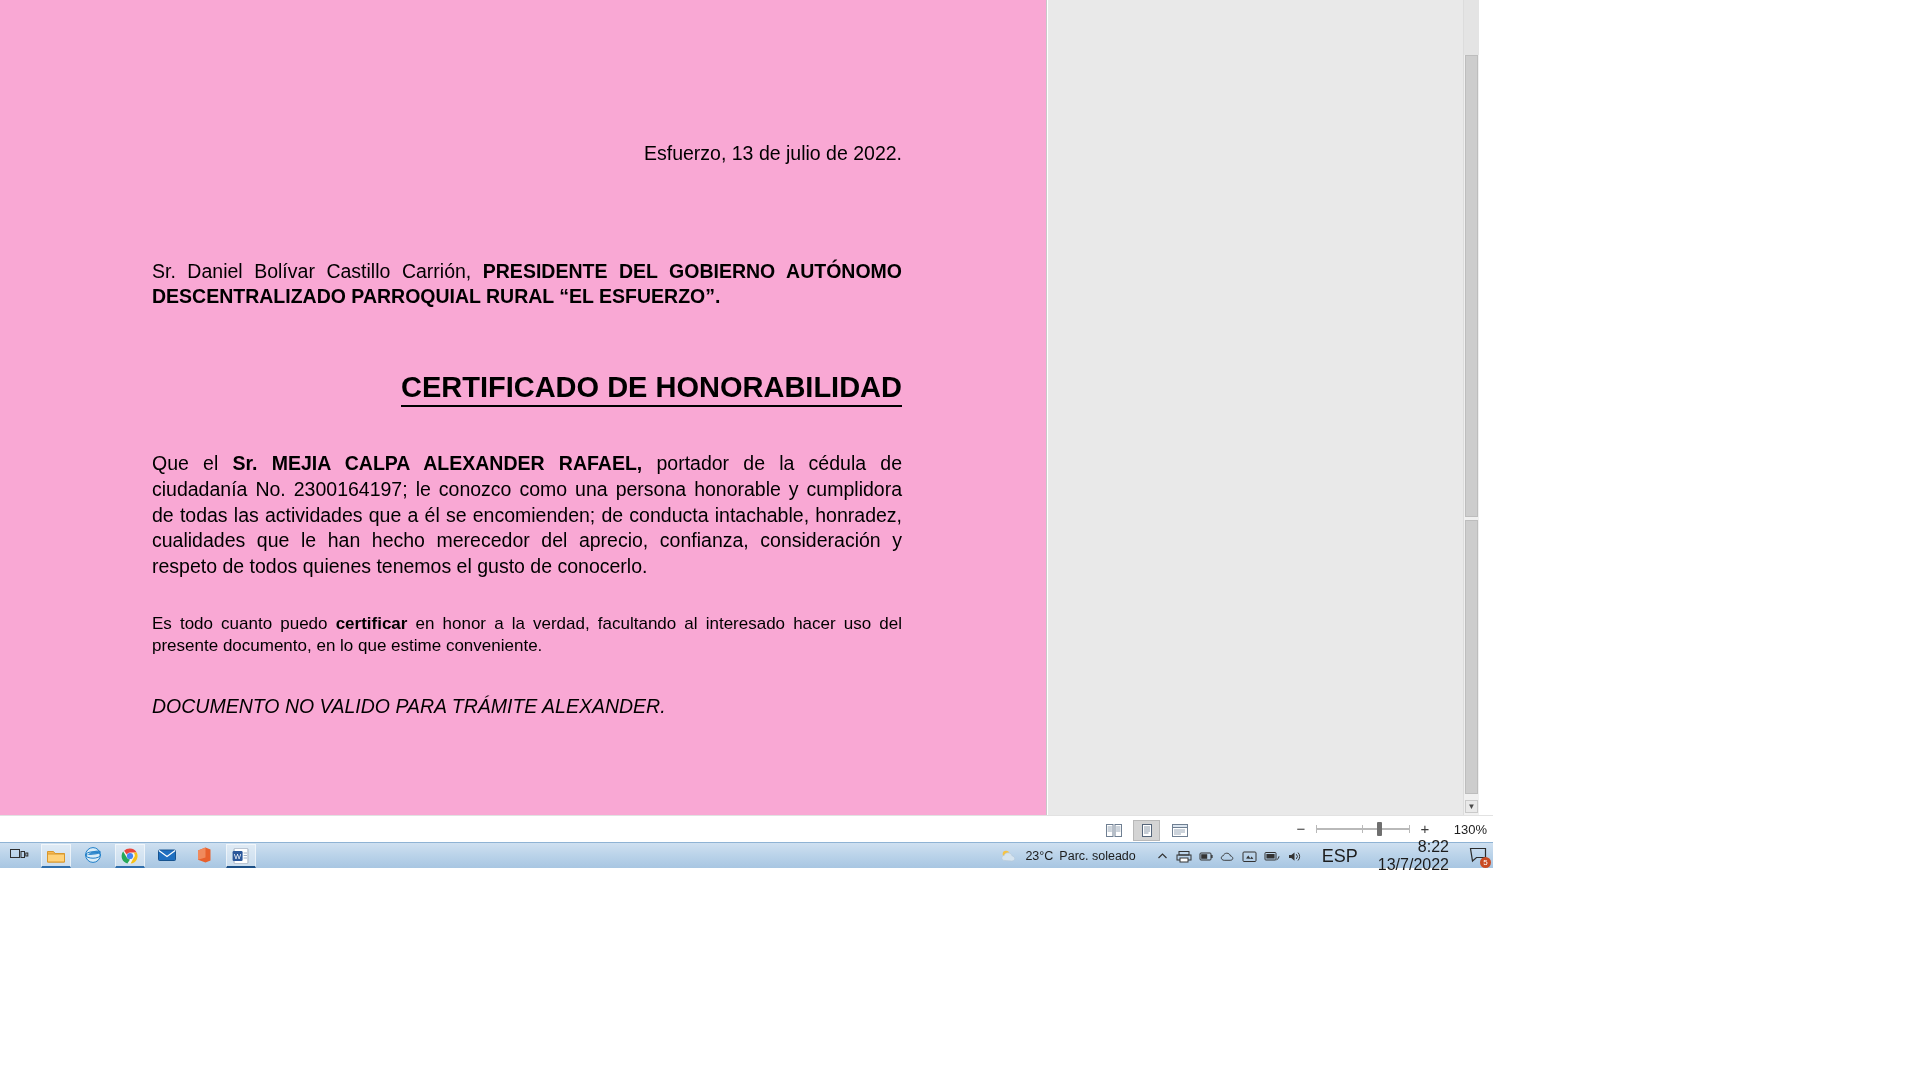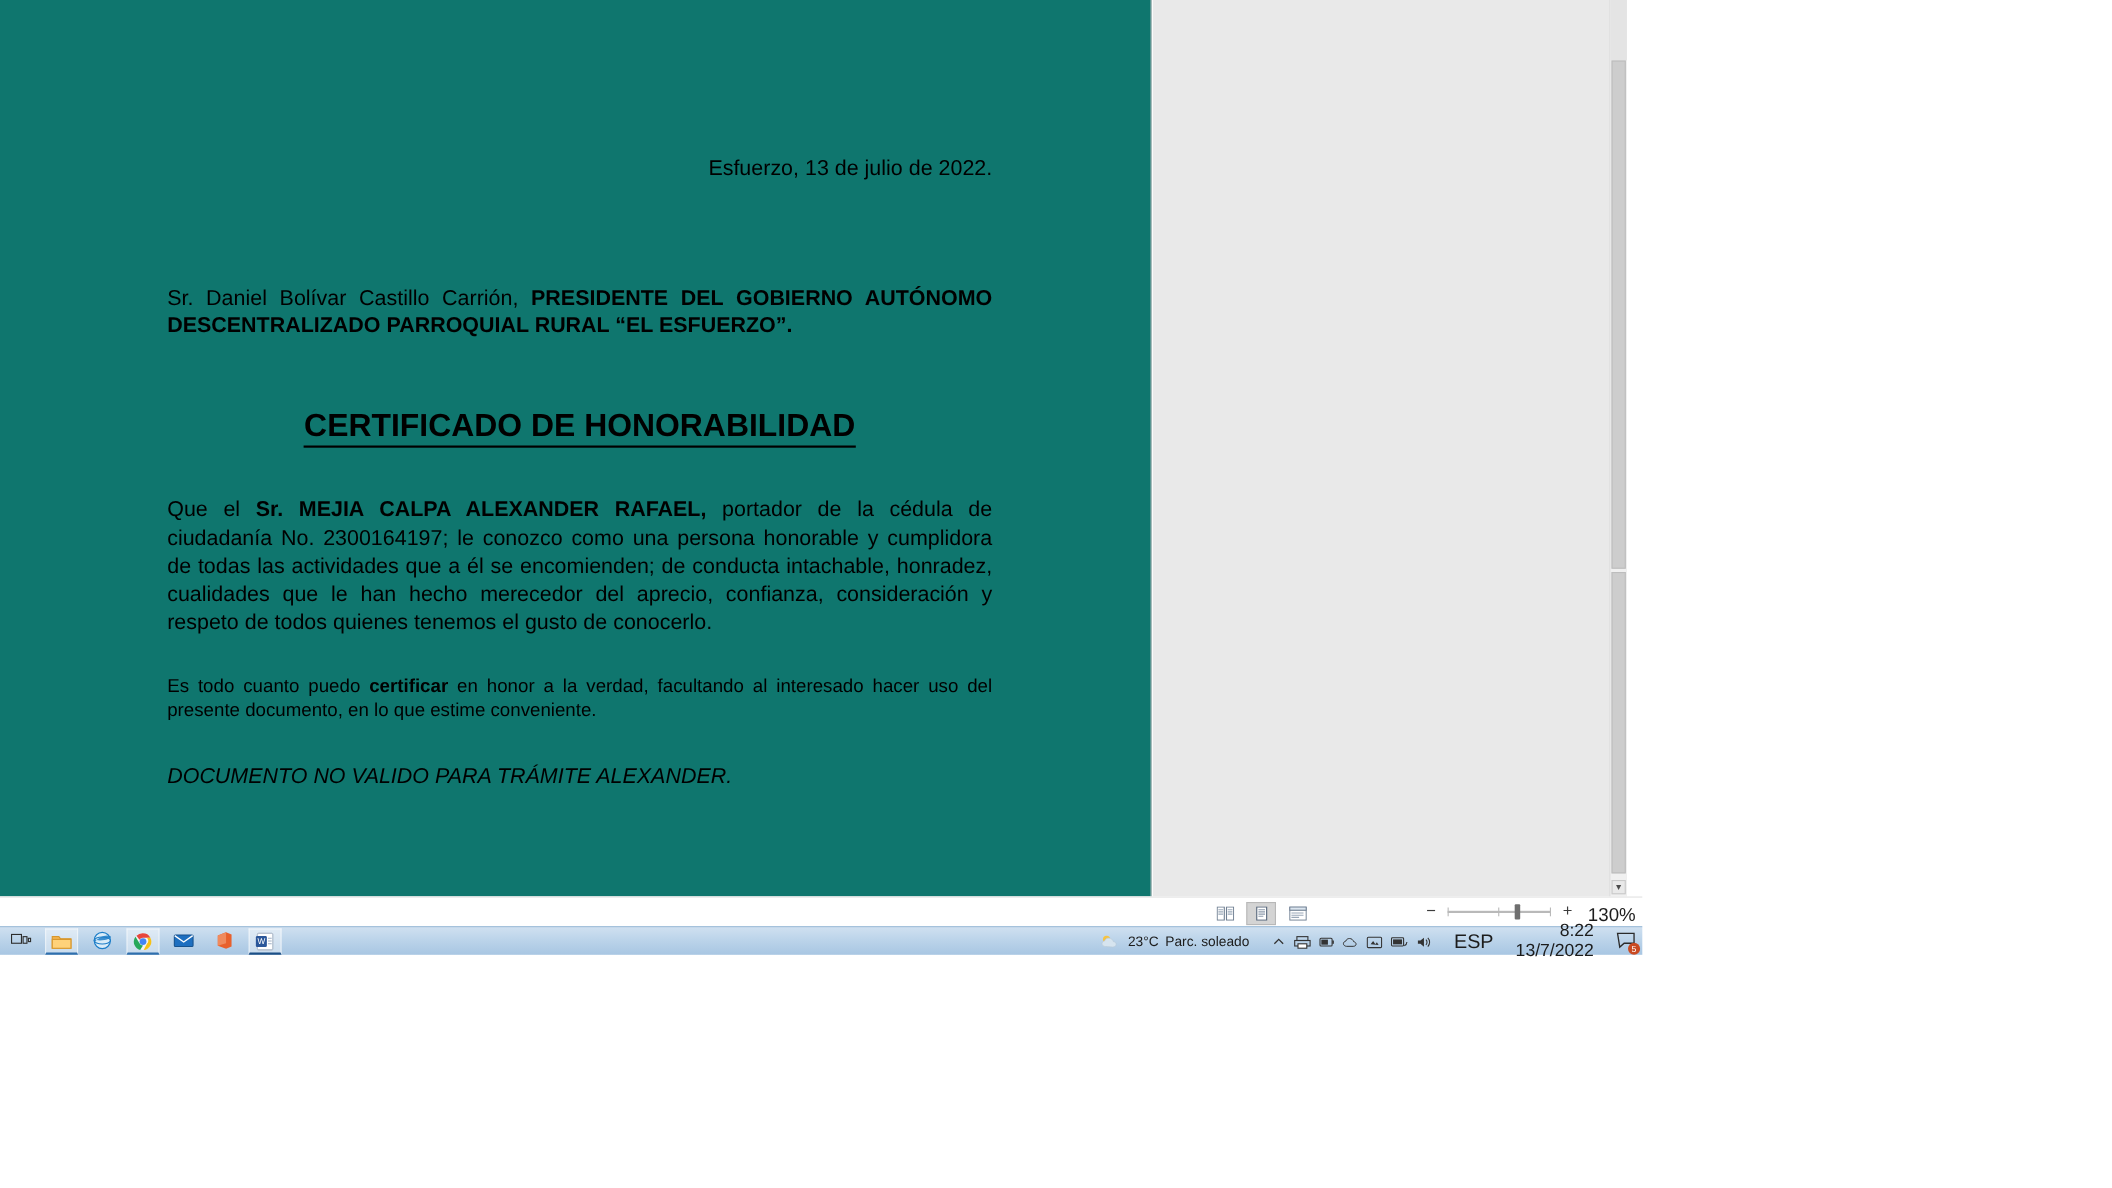--- a/index.html
+++ b/index.html
@@ -21,21 +21,21 @@
     background: #ffffff;
   }
 
   
   .doc-page {
     position: absolute;
     left: 0;
     top: 0;
     width: 1047px;
     height: 815px;
-    background: #0f766e;
+    background: #f9a8d4;
     border-right: 1px solid #c8c8c8;
     box-sizing: border-box;
     overflow: hidden;
   }
 
   .doc-body {
     position: absolute;
     left: 152px;
     top: 0;
     width: 750px;
@@ -53,21 +53,21 @@
     margin-top: 94px;
     font-size: 19.5px;
     text-align: justify;
     line-height: 1.28;
     color: #000;
   }
   .doc-addressee b { font-weight: bold; }
 
   .doc-title {
     margin-top: 62px;
-    text-align: center;
+    text-align: right;
     font-size: 29px;
     font-weight: bold;
     color: #000;
   }
   .doc-title span {
     border-bottom: 2.5px solid #000;
     padding-bottom: 2px;
   }
 
   .doc-para {
@@ -234,21 +234,21 @@
     left: 61px;
     width: 5px;
     height: 14px;
     background: #6f6f6f;
     border-radius: 1px;
   }
   .zoom-value {
     position: absolute;
     right: 6px;
     top: 6px;
-    font-size: 17px;
+    font-size: 13px;
     color: #1d1d1d;
   }
 
   
   .taskbar {
     position: absolute;
     left: 0;
     top: 842px;
     width: 1493px;
     height: 26px;

